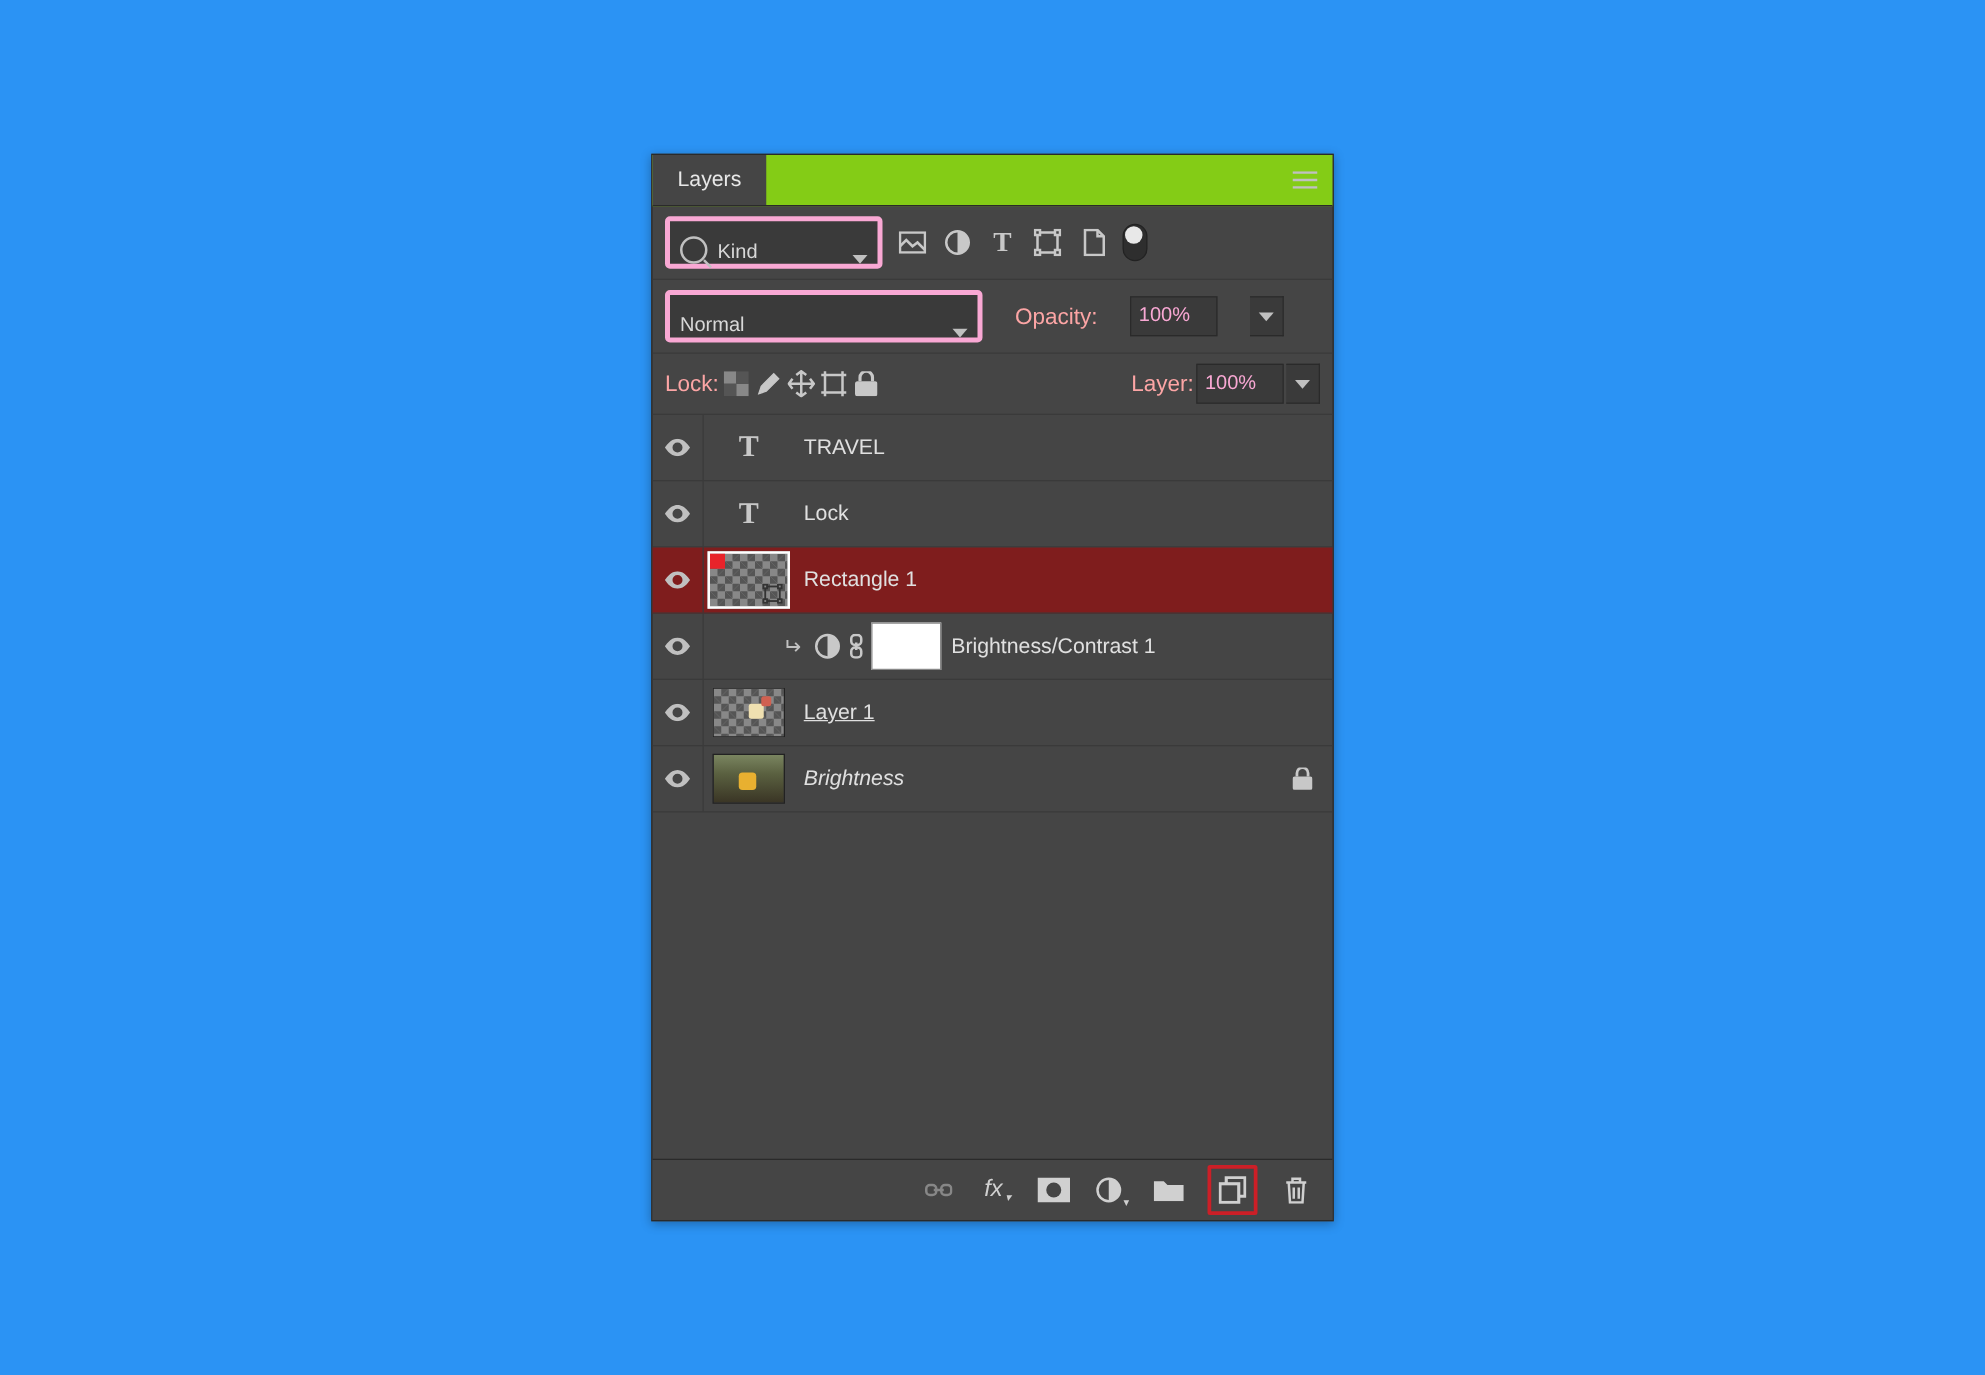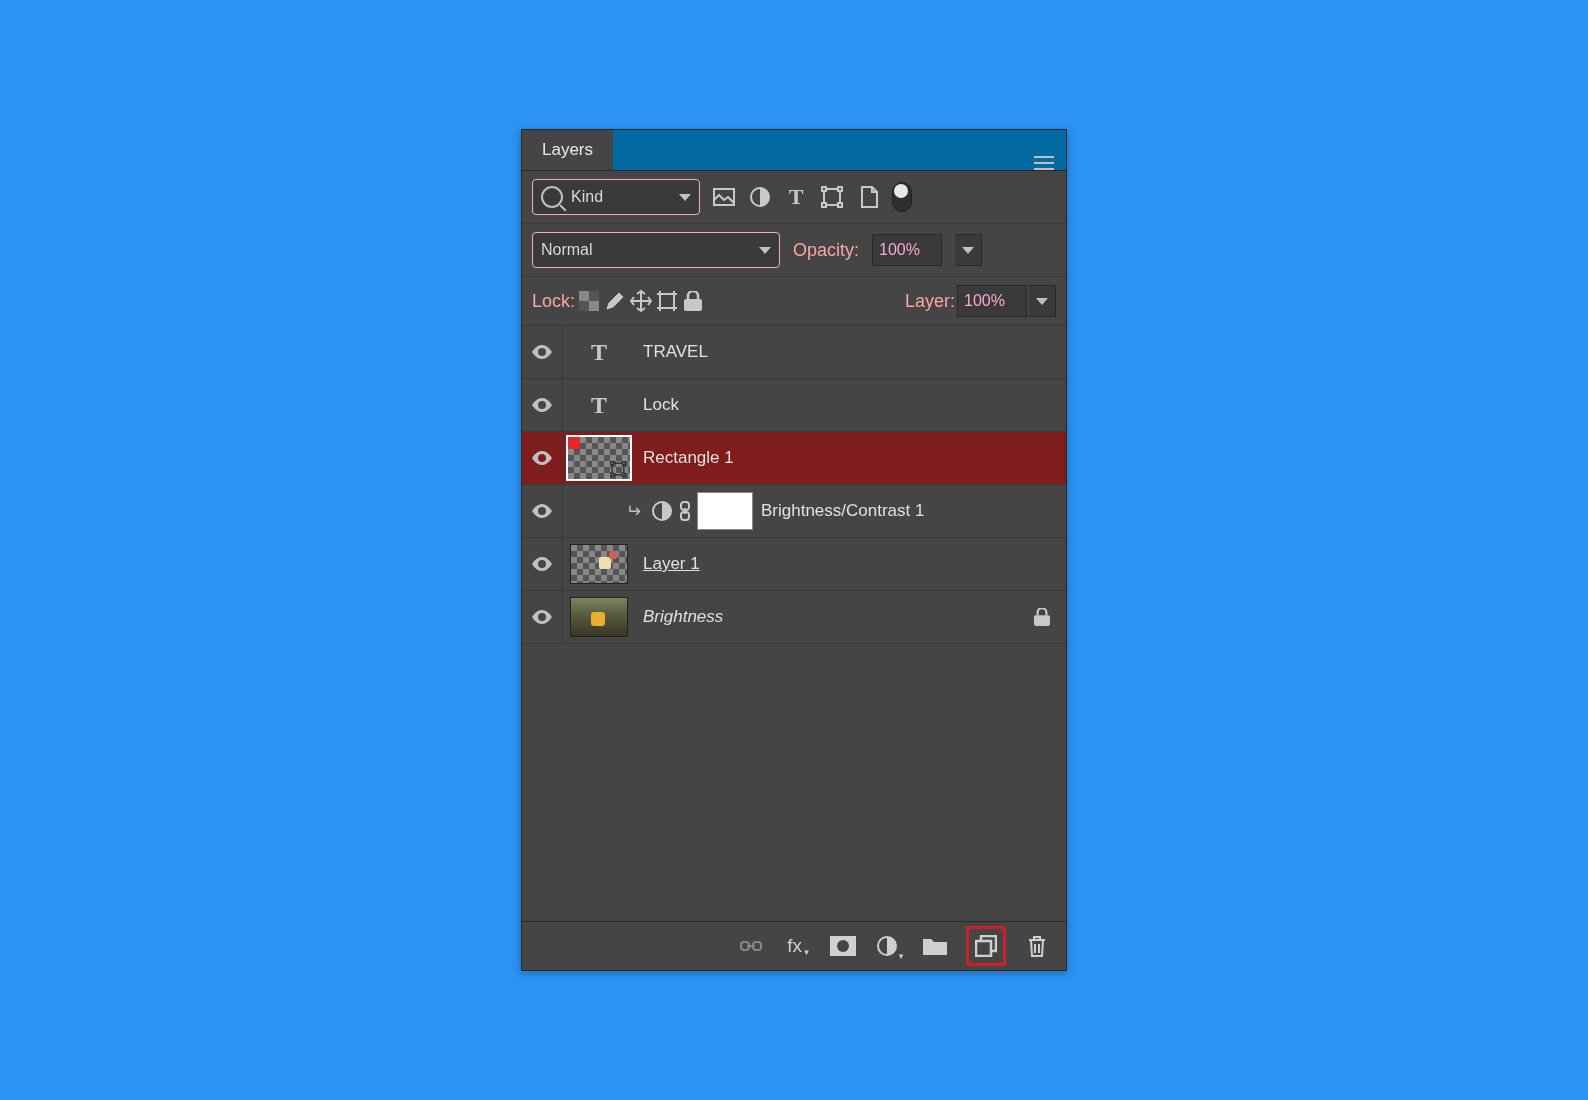--- a/index.html
+++ b/index.html
@@ -1,23 +1,23 @@
 <!DOCTYPE html>
 <html><head>
 <meta charset="utf-8">
 <style>
 body{margin:0;background:#2b93f4;width:1588px;height:1100px;font-family:Arial,Helvetica,sans-serif;display:flex;align-items:center;justify-content:center}
 .panel{width:544px;background:#454545;border:1px solid #2a2a2a;box-shadow:0 2px 8px rgba(0,0,0,.3);display:flex;flex-direction:column}
-.tabbar{display:flex;align-items:flex-end;background:#0369a1;border-bottom:1px solid #2a2a2a;height:40px}
+.tabbar{display:flex;align-items:center;background:#84cc16;border-bottom:1px solid #2a2a2a;height:40px}
 .tab{background:#454545;color:#e8e8e8;font-size:17px;padding:10px 20px}
 .tabbar .flyout{margin-left:auto;margin-right:12px;cursor:pointer}
 .flyout svg{stroke:#c0c0c0}
 .row{display:flex;align-items:center;padding:8px 10px;border-bottom:1px solid #3a3a3a}
 .filter-row{gap:12px}
-.sel{display:flex;align-items:center;background:#3a3a3a;border:1px solid #f9a8d4;border-radius:4px;height:34px;padding:0 8px;gap:8px}
+.sel{display:flex;align-items:flex-end;background:#3a3a3a;border:4px solid #f9a8d4;border-radius:4px;height:34px;padding:0 8px;gap:8px}
 .sel.wide{width:150px}
 .sel.blend{width:230px}
 .sel .chev{margin-left:auto}
 .sel-text{color:#d8d8d8;font-size:16px}
 .chev{width:0;height:0;border-left:6px solid transparent;border-right:6px solid transparent;border-top:7px solid #c0c0c0;display:inline-block}
 .icon{width:24px;height:24px;display:flex;align-items:center;justify-content:center;color:#d0d0d0}
 .label{color:#fca5a5;font-size:18px}
 .valbox{display:flex;align-items:center;background:#3a3a3a;border:1px solid #2a2a2a;height:30px;padding:0 6px;color:#f9a8d4;font-size:16px}
 .valbox+.chevbox{width:26px;height:30px;display:flex;align-items:center;justify-content:center;background:#3a3a3a;border:1px solid #2a2a2a;border-left:none}
 .toggle{width:18px;height:28px;background:#2e2e2e;border:1px solid #222;border-radius:10px;position:relative}
@@ -99,21 +99,21 @@
     </div>
     <div class="icon">
       <svg width="20" height="22" viewBox="0 0 20 22" stroke="#c8c8c8" fill="none" stroke-width="2">
           <path d="M4 1h10l5 5v15H4z"></path>
           <path d="M14 1v5h5"></path>
         </svg>
     </div>
     <div class="toggle"></div>
   </div>
 
-  <div class="row" style="gap:13px">
+  <div class="row" style="gap:26px">
     <div class="sel blend">
       <span class="sel-text">Normal</span>
       <span class="chev"></span>
     </div>
     <span class="label">Opacity:</span>
     <div class="valbox" style="width:56px">100%</div>
     <div class="chevbox">
         <span class="chev"></span>
       </div>
   </div>
@@ -263,21 +263,21 @@
   </div>
 
   <div class="bottombar">
     <div class="bic" style="opacity:.5">
       <svg width="22" height="12" viewBox="0 0 22 12" stroke="#c8c8c8" fill="none" stroke-width="2">
           <rect x="1" y="2" width="8" height="8" rx="3"></rect>
           <rect x="13" y="2" width="8" height="8" rx="3"></rect>
           <path d="M7 6h8"></path>
         </svg>
     </div>
-    <div class="bic" style="font-size:19px">fx<span style="font-size:9px;position:relative;top:6px;left:2px">▾</span></div>
+    <div class="bic" style="font-style:italic;font-size:19px">fx<span style="font-size:9px;position:relative;top:6px;left:2px">▾</span></div>
     <div class="bic">
       <svg width="26" height="20" viewBox="0 0 26 20" fill="#d0d0d0">
           <rect width="26" height="20"></rect>
           <circle cx="13" cy="10" r="6" fill="#454545"></circle>
         </svg>
     </div>
     <div class="bic">
       <svg width="22" height="22" viewBox="0 0 22 22">
           <circle cx="11" cy="11" r="9" fill="none" stroke="#d0d0d0" stroke-width="2"></circle>
           <path d="M11 2a9 9 0 010 18z" fill="#d0d0d0"></path>

